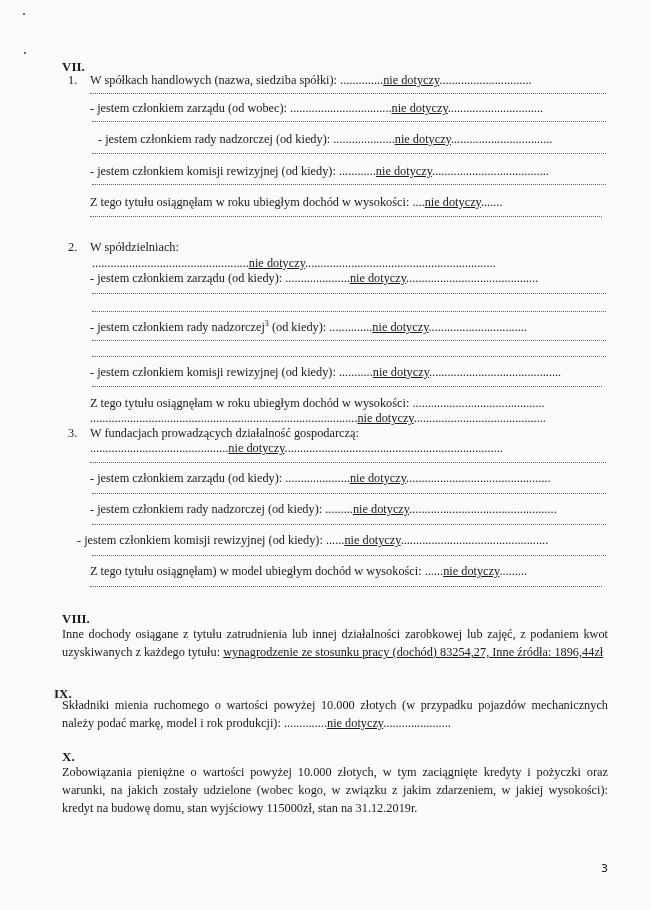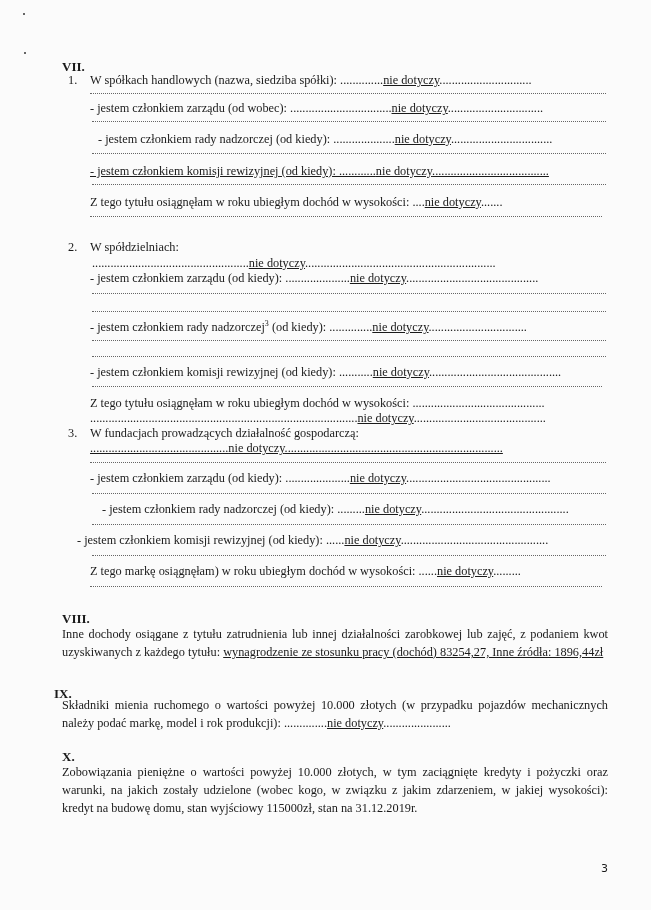--- a/index.html
+++ b/index.html
@@ -33,21 +33,21 @@
 </div>
 <div class="dots" style="left:90px;top:93px;width:516px;"></div>
 <div class="abs t" style="left:90px;top:101px;">
   <span>- jestem członkiem zarządu (od wobec): .................................</span><span class="u">nie dotyczy</span><span>...............................</span>
 </div>
 <div class="dots" style="left:92px;top:121px;width:514px;"></div>
 <div class="abs t" style="left:90px;top:132px;margin-left:8px;">
   <span>- jestem członkiem rady nadzorczej (od kiedy): ....................</span><span class="u">nie dotyczy</span><span>.................................</span>
 </div>
 <div class="dots" style="left:92px;top:153px;width:514px;"></div>
-<div class="abs t" style="left:90px;top:164px;text-decoration:underline;">
+<div class="abs t" style="left:90px;top:164px;">
   <span>- jestem członkiem komisji rewizyjnej (od kiedy): ............</span><span class="u">nie dotyczy</span><span>......................................</span>
 </div>
 <div class="dots" style="left:92px;top:184px;width:514px;"></div>
 <div class="abs t" style="left:90px;top:195px;">
   <span>Z tego tytułu osiągnęłam w roku ubiegłym dochód w wysokości: ....</span><span class="u">nie dotyczy</span><span>.......</span>
 </div>
 <div class="dots" style="left:90px;top:216px;width:512px;"></div>
 
 <div class="abs t" style="left:68px;top:240px;">2.</div>
 <div class="abs t" style="left:90px;top:240px;">W spółdzielniach:</div>
@@ -70,38 +70,38 @@
 <div class="dots" style="left:92px;top:386px;width:510px;"></div>
 <div class="abs t" style="left:90px;top:396px;">
   <span>Z tego tytułu osiągnęłam w roku ubiegłym dochód w wysokości: ...........................................</span>
 </div>
 <div class="abs t" style="left:90px;top:411px;">
   <span>.......................................................................................</span><span class="u">nie dotyczy</span><span>...........................................</span>
 </div>
 
 <div class="abs t" style="left:68px;top:426px;">3.</div>
 <div class="abs t" style="left:90px;top:426px;">W fundacjach prowadzących działalność gospodarczą:</div>
-<div class="abs t" style="left:90px;top:441px;text-decoration:underline;">
+<div class="abs t" style="left:90px;top:441px;">
   <span>.............................................</span><span class="u">nie dotyczy</span><span>.......................................................................</span>
 </div>
 <div class="dots" style="left:90px;top:462px;width:516px;"></div>
 <div class="abs t" style="left:90px;top:471px;">
   <span>- jestem członkiem zarządu (od kiedy): .....................</span><span class="u">nie dotyczy</span><span>...............................................</span>
 </div>
 <div class="dots" style="left:92px;top:493px;width:514px;"></div>
-<div class="abs t" style="left:102px;top:502px;">
+<div class="abs t" style="left:90px;top:502px;">
   <span>- jestem członkiem rady nadzorczej (od kiedy): .........</span><span class="u">nie dotyczy</span><span>................................................</span>
 </div>
 <div class="dots" style="left:92px;top:524px;width:514px;"></div>
 <div class="abs t" style="left:77px;top:533px;">
   <span>- jestem członkiem komisji rewizyjnej (od kiedy): ......</span><span class="u">nie dotyczy</span><span>................................................</span>
 </div>
 <div class="dots" style="left:92px;top:555px;width:514px;"></div>
 <div class="abs t" style="left:90px;top:564px;">
-  <span>Z tego markę osiągnęłam) w roku ubiegłym dochód w wysokości: ......</span><span class="u">nie dotyczy</span><span>.........</span>
+  <span>Z tego tytułu osiągnęłam) w model ubiegłym dochód w wysokości: ......</span><span class="u">nie dotyczy</span><span>.........</span>
 </div>
 <div class="dots" style="left:90px;top:586px;width:512px;"></div>
 
 <div class="abs h" style="left:62px;top:611px;">VIII.</div>
 <div class="para" style="top:625px;">
   <span>Inne dochody osiągane z tytułu zatrudnienia lub innej działalności zarobkowej lub zajęć, z podaniem kwot uzyskiwanych z każdego tytułu: </span><span class="u">wynagrodzenie ze stosunku pracy (dochód) 83254,27, Inne źródła: 1896,44zł</span>
 </div>
 
 <div class="abs h" style="left:54px;top:686px;">IX.</div>
 <div class="para" style="top:696px;">

